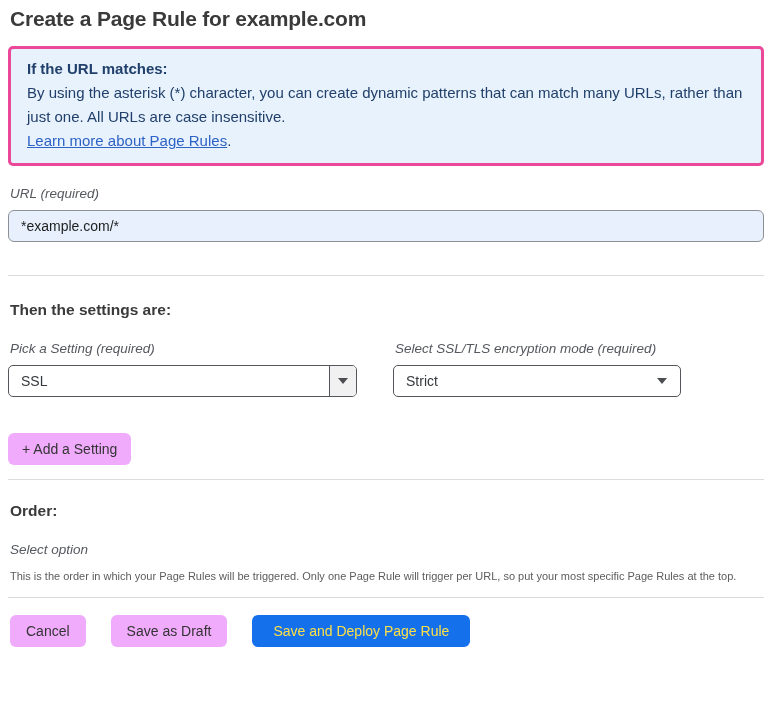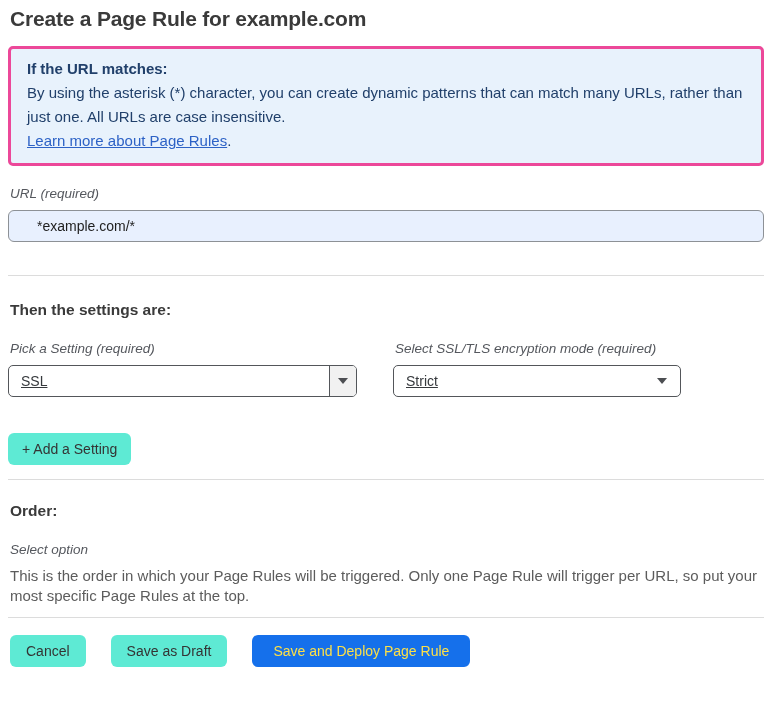--- a/index.html
+++ b/index.html
@@ -49,21 +49,21 @@
     font-style: italic;
   }
 
   .url-input {
     display: block;
     width: 100%;
     height: 32px;
     border: 1px solid #8d9196;
     border-radius: 6px;
     background: #e8f0fe;
-    padding: 0 28px;
+    padding: 0 12px;
     font-size: 14px;
     color: #1e1e1e;
     font-family: inherit;
   }
 
   .divider { border: none; border-top: 1px solid #dcdcdc; margin: 0; }
   .divider-1 { margin-top: 33px; margin-bottom: 25px; }
   .divider-2 { margin-top: 14px; margin-bottom: 22px; }
   .divider-3 { margin-top: 11px; margin-bottom: 17px; }
 
@@ -83,21 +83,21 @@
     height: 32px;
     border: 1px solid #53565a;
     border-radius: 5px;
     background: #ffffff;
     display: flex;
     align-items: center;
     font-size: 14px;
     color: #36393d;
     cursor: pointer;
   }
-  .select-value { padding-left: 12px; flex: 1; text-decoration: underline; }
+  .select-value { padding-left: 12px; flex: 1; }
   .caret {
     width: 0; height: 0;
     border-left: 5px solid transparent;
     border-right: 5px solid transparent;
     border-top: 6px solid #4c4e52;
   }
   .caret-pad { padding-right: 13px; display: flex; align-items: center; }
   .arrow-seg {
     width: 27px;
     align-self: stretch;
@@ -112,28 +112,28 @@
 
   .btn {
     font-family: inherit;
     font-size: 14px;
     border: none;
     border-radius: 6px;
     height: 32px;
     cursor: pointer;
     line-height: 30px;
   }
-  .btn-gray { background: #5eead4; color: #343434; padding: 0 16px; }
+  .btn-gray { background: #f0abfc; color: #343434; padding: 0 16px; }
   .btn-blue { background: #1570eb; color: #fde047; padding: 0 21px; }
   .add-setting-btn { margin-top: 36px; padding: 0 14px; display: block; }
 
   .order-label { margin-top: 22px; }
 
   .helper-text {
-    font-size: 15px;
+    font-size: 11px;
     color: #5c5c5c;
     line-height: 20px;
     margin: 7px 0 0 2px;
     max-width: 748px;
   }
 
   .actions { display: flex; gap: 25px; align-items: center; margin-left: 2px; }
 </style>
 </head>
 <body>

